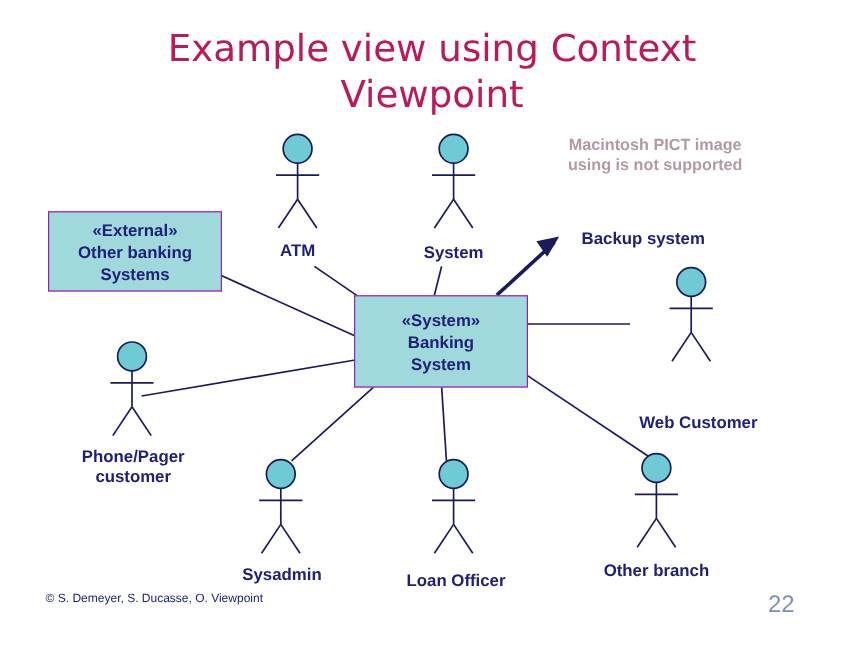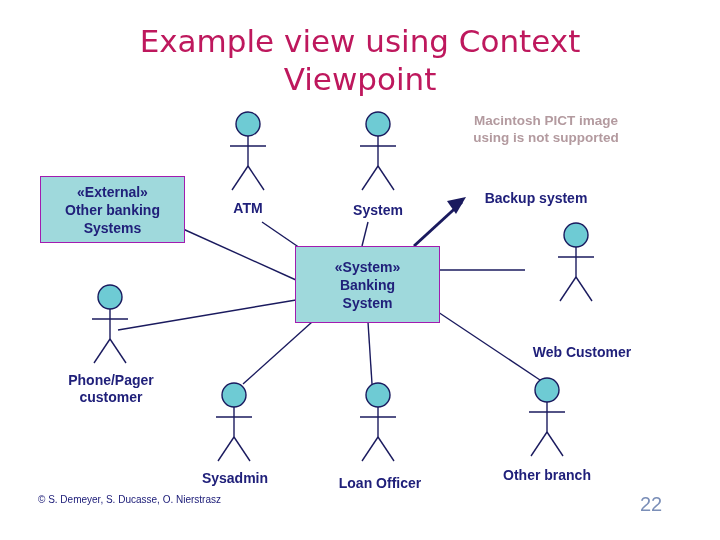--- a/index.html
+++ b/index.html
@@ -198,16 +198,16 @@
 
   <div class="actor-label" style="left:205px; top:200px; width:86px;">ATM</div>
   <div class="actor-label" style="left:330px; top:202px; width:96px;">System</div>
   <div class="actor-label" style="left:466px; top:190px; width:140px;">Backup system</div>
   <div class="actor-label" style="left:506px; top:312px; width:152px;margin-top:32px;">Web Customer</div>
   <div class="actor-label" style="left:41px; top:372px; width:140px; white-space:normal;">Phone/Pager customer</div>
   <div class="actor-label" style="left:180px; top:470px; width:110px;">Sysadmin</div>
   <div class="actor-label" style="left:318px; top:475px; width:124px;">Loan Officer</div>
   <div class="actor-label" style="left:484px; top:467px; width:126px;">Other branch</div>
 
-  <div class="credit">© S. Demeyer, S. Ducasse, O. Nierstrasz</div>
+  <div class="credit">© S. Demeyer, S. Ducasse, O. Viewpoint</div>
   <div class="page-number">22</div>
 
 </div>
 
 </body></html>

